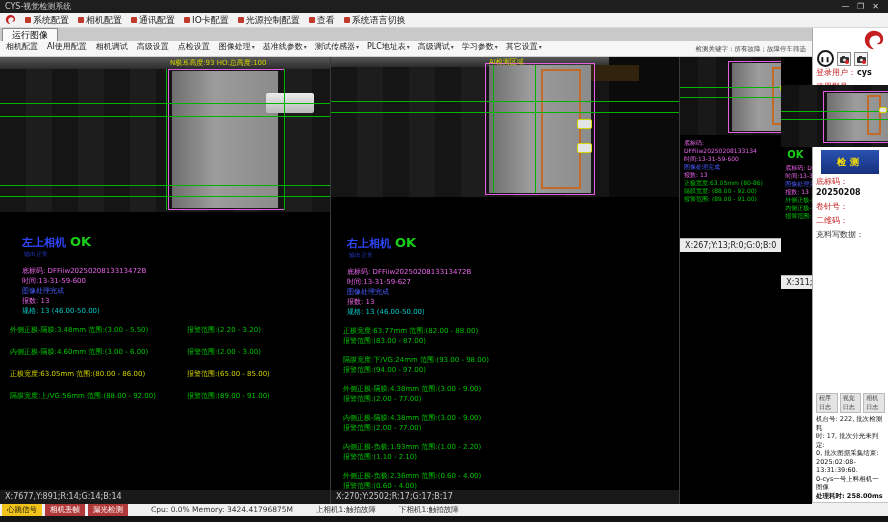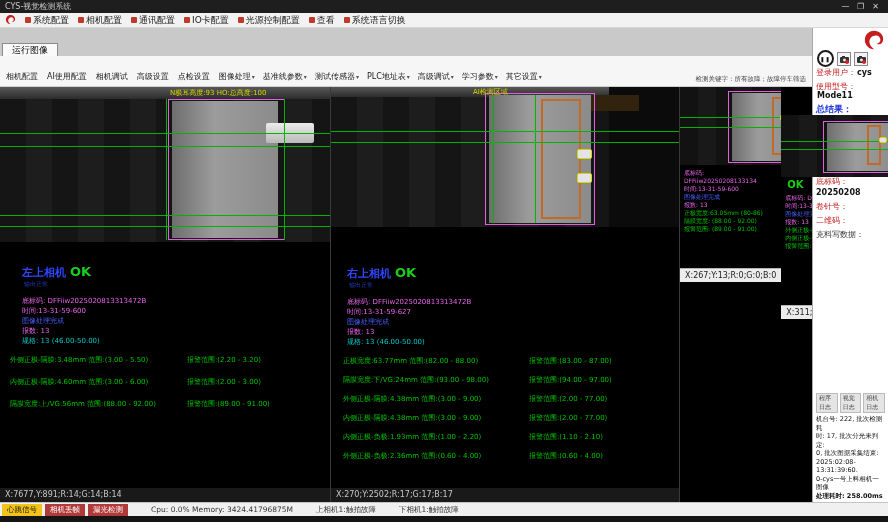--- a/index.html
+++ b/index.html
@@ -68,21 +68,21 @@
   .p-right .info { margin-left:16px; }
   .c-mag  { color:#e964e9; }
   .c-blue { color:#4a5cff; }
   .c-cyan { color:#00c8c8; }
   .c-grn  { color:#00c400; }
   .meas { margin-top:9px; }
   .p-left  .meas { margin-left:10px; margin-right:4px; }
   .p-right .meas { margin-left:12px; margin-right:4px; }
   .meas-row { display:flex; font-size:7px; color:#00c400; }
   .p-left  .meas-row { margin-bottom:12px; }
-  .p-right .meas-row { margin-bottom:9px; }
+  .p-right .meas-row { margin-bottom:9px;flex-direction:column; }
   .meas-row .m { flex:0 0 56%; }
   .meas-row.ng { color:#d0d000; }
 
   .coordbar { height:14px; font-size:8px; padding:2px 5px; white-space:nowrap; }
   .coordbar.dark  { background:#191919; color:#c8c8c8; }
   .coordbar.light { background:#ececec; color:#222; border-top:1px solid #b5b5b5; }
 
   
   .smallcol { width:130px; display:flex; flex-direction:row; background:#000; }
   .spanel { display:flex; flex-direction:column; }
@@ -268,20 +268,24 @@
           </div>
           <div class="meas">
             <div class="meas-row">
                 <span class="m">外侧正极-隔膜:3.48mm 范围:(3.00 - 5.50)</span>
                 <span class="a">报警范围:(2.20 - 3.20)</span>
               </div>
             <div class="meas-row">
                 <span class="m">内侧正极-隔膜:4.60mm 范围:(3.00 - 6.00)</span>
                 <span class="a">报警范围:(2.00 - 3.00)</span>
               </div>
+            <div class="meas-row ng">
+                <span class="m">正极宽度:63.05mm 范围:(80.00 - 86.00)</span>
+                <span class="a">报警范围:(65.00 - 85.00)</span>
+              </div>
             <div class="meas-row">
                 <span class="m">隔膜宽度:上/VG:56mm 范围:(88.00 - 92.00)</span>
                 <span class="a">报警范围:(89.00 - 91.00)</span>
               </div>
           </div>
         </div>
         <div class="coordbar dark">X:7677,Y:891;R:14;G:14;B:14</div>
       </section>
 
       <section class="panel p-right">
@@ -291,21 +295,21 @@
           <div class="brown" style="right:40px;top:8px;width:60px;height:16px;"></div>
           <div class="outline-mag" style="left:154px;top:6px;width:110px;height:132px;"></div>
           <div class="cell" style="left:158px;top:8px;width:102px;height:128px;"></div>
           <div class="outline-org" style="left:210px;top:12px;width:40px;height:120px;"></div>
           <div class="vl" style="left:162px;top:8px;height:128px;"></div>
           <div class="vl" style="left:204px;top:8px;height:128px;"></div>
           <div class="hl" style="top:44px;"></div>
           <div class="hl" style="top:55px;"></div>
           <div class="spot" style="left:246px;top:62px;width:15px;height:10px;"></div>
           <div class="spot" style="left:246px;top:86px;width:15px;height:10px;"></div>
-          <div class="note" style="left:142px;top:0;text-align:center;">AI检测区域</div>
+          <div class="note" style="left:158px;top:0;text-align:center;">AI检测区域</div>
         </div>
         <div class="overlay-text">
           <div class="result-line">
             <span class="rt">右上相机</span>
             <span class="ok">OK</span>
           </div>
           <div class="subtitle">输出正常</div>
           <div class="info">
             <div class="c-mag">底标码: DFFiiw2025020813313472B</div>
             <div class="c-mag">时间:13-31-59-627</div>

